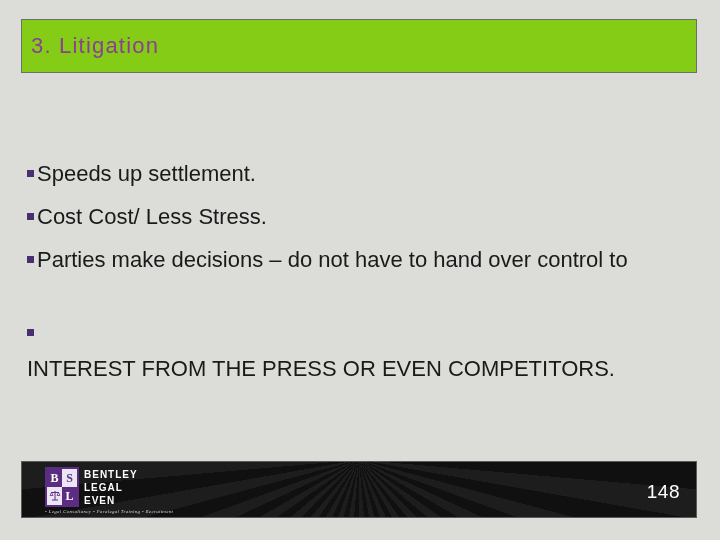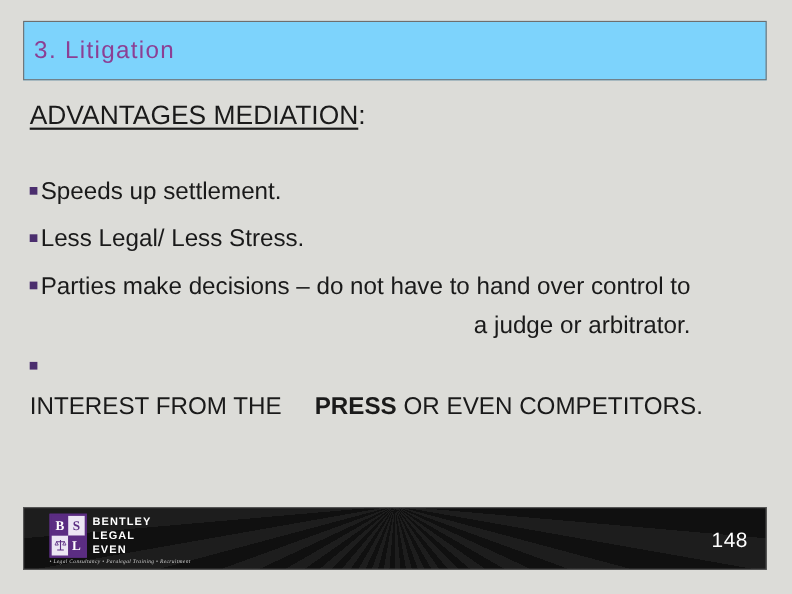--- a/index.html
+++ b/index.html
@@ -17,21 +17,21 @@
     background: #dcdcd8;
   }
 
   
   .header-bar {
     position: absolute;
     left: 21px;
     top: 19px;
     width: 676px;
     height: 54px;
-    background: #7dd3fc;
+    background: #84cc16;
     border: 1px solid #6e6e6e;
     box-sizing: border-box;
     display: flex;
     align-items: center;
   }
   .header-title {
     color: #8c3f94;
     font-size: 22px;
     font-weight: 500;
     letter-spacing: 1.2px;
@@ -63,21 +63,21 @@
   .bullet-line { white-space: nowrap; }
   .bullet-marker {
     display: inline-block;
     width: 7px;
     height: 7px;
     background: #4b2e6e;
     margin-right: 3px;
     vertical-align: middle;
     margin-top: -4px;
   }
-  .bold { font-weight: 700; margin-left: 24px; }
+  .bold { font-weight: 400; }
 
   .b1 { top: 156px; }
   .b2 { top: 199px; }
   .b3 { top: 242px; text-align: right; }
   .b4 { top: 315px; }
 
   
   .footer-bar {
     position: absolute;
     left: 21px;
@@ -152,41 +152,37 @@
 </style>
 </head>
 <body>
 
 <div class="slide">
 
   <div class="header-bar">
     <div class="header-title">3. Litigation</div>
   </div>
 
-  <div class="body-heading">
-    <span class="underlined">ADVANTAGES MEDIATION</span><span>:</span>
-  </div>
 
   <div class="bullet-block b1">
     <div class="bullet-line">
       <span class="bullet-marker"></span><span>Speeds up settlement.</span>
     </div>
   </div>
 
   <div class="bullet-block b2">
     <div class="bullet-line">
-      <span class="bullet-marker"></span><span>Less Legal/ Less Stress.</span>
+      <span class="bullet-marker"></span><span>Cost Cost/ Less Stress.</span>
     </div>
   </div>
 
   <div class="bullet-block b3">
     <div class="bullet-line">
       <span class="bullet-marker"></span><span>Parties make decisions – do not have to hand over control to</span>
     </div>
-    <div class="bullet-line">a judge or arbitrator.</div>
   </div>
 
   <div class="bullet-block b4">
     <div class="bullet-line">
       <span class="bullet-marker"></span>
     </div>
     <div class="bullet-line">
       <span>INTEREST FROM THE </span><span class="bold">PRESS</span><span> OR EVEN COMPETITORS.</span>
     </div>
   </div>

